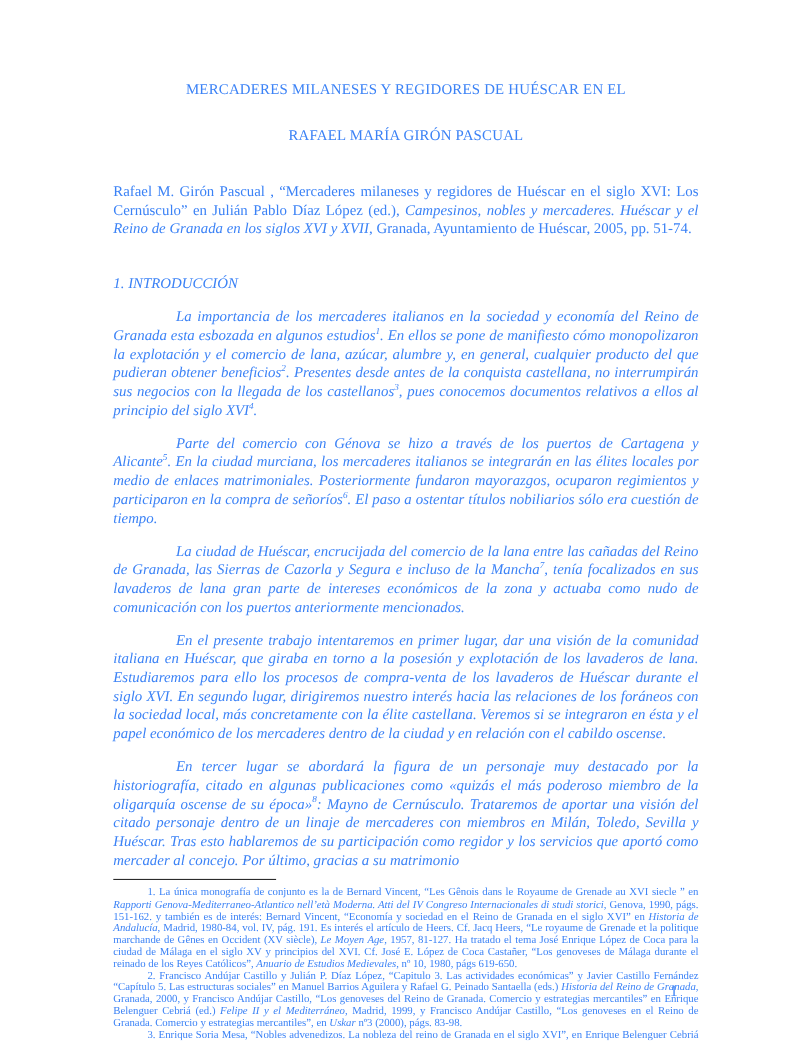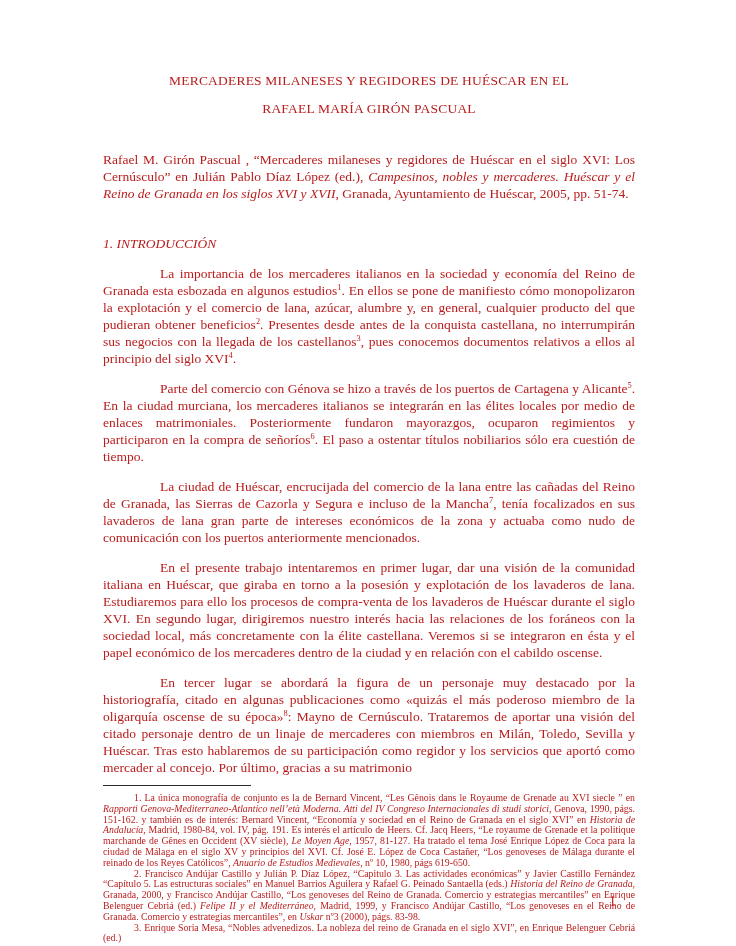--- a/index.html
+++ b/index.html
@@ -2,33 +2,33 @@
 <html><head>
 <meta charset="utf-8">
 <style>
   html, body { margin: 0; padding: 0; background: #ffffff; }
   .page {
     position: relative;
     width: 736px;
     height: 946px;
     box-sizing: border-box;
     background: #ffffff;
-    color: #b91c1c;
+    color: #3b82f6;
     font-family: "Liberation Serif", "DejaVu Serif", serif;
     padding: 74px 101px 0 103px;
     overflow: hidden;
   }
   .doc-title {
     font-size: 13.5px;
     line-height: 14.5px;
     text-align: center;
     letter-spacing: 0.2px;
   }
   .doc-author {
-    margin-top: 13px;
+    margin-top: 27px;
     font-size: 13.5px;
     line-height: 14.5px;
     text-align: center;
     letter-spacing: 0.2px;
   }
   .citation {
     margin: 35px 0 0 0;
     font-size: 13.5px;
     line-height: 17px;
     text-align: justify;
@@ -40,20 +40,21 @@
     font-weight: normal;
     font-style: italic;
   }
   .body-text { margin-top: 4px; }
   .body-text p.body-para {
     margin: 13px 0 0 0;
     font-size: 13.5px;
     line-height: 17px;
     text-align: justify;
     text-indent: 57px;
+    font-style: italic;
   }
   sup { font-size: 0.62em; line-height: 0; vertical-align: super; }
   em { font-style: italic; }
   .footnote-sep {
     width: 148px;
     height: 0;
     border: none;
     border-top: 1px solid #2b2b2b;
     margin: 9px 0 7px 0;
   }

